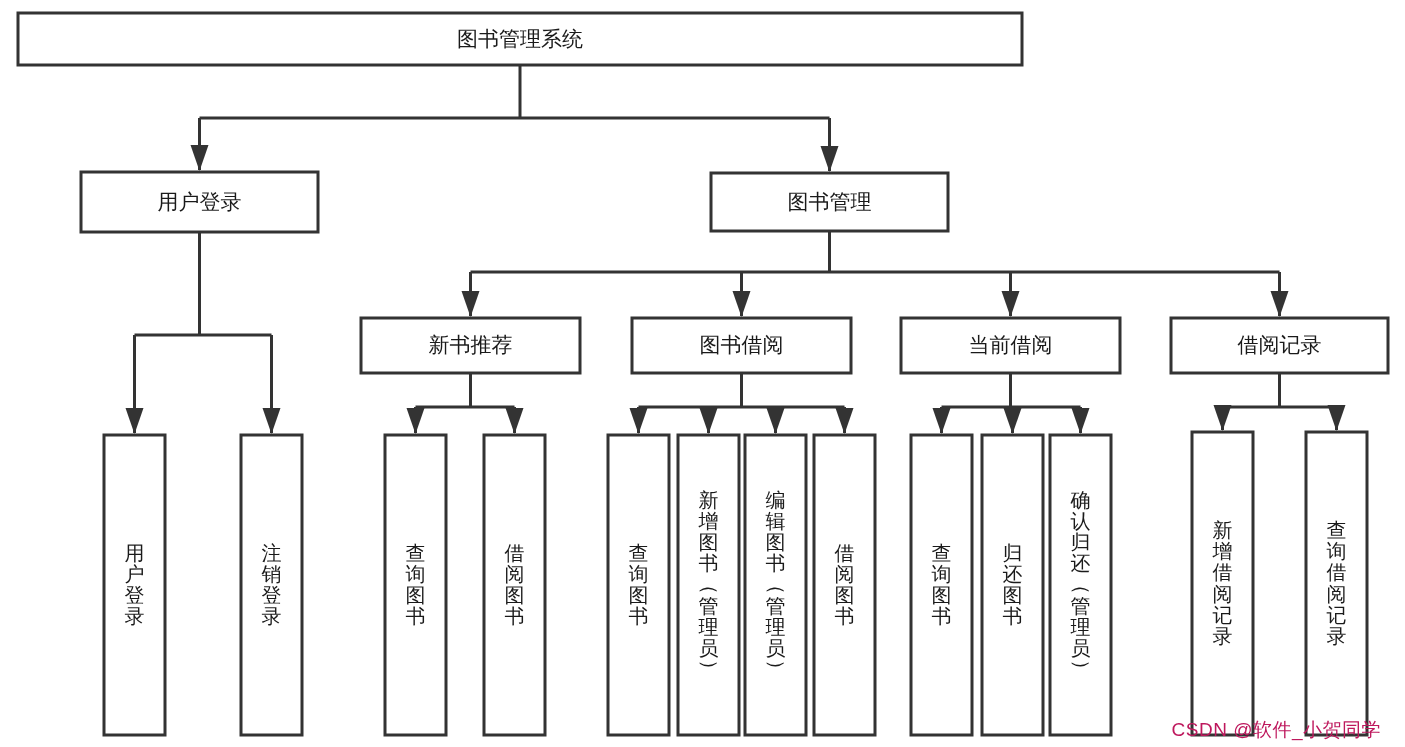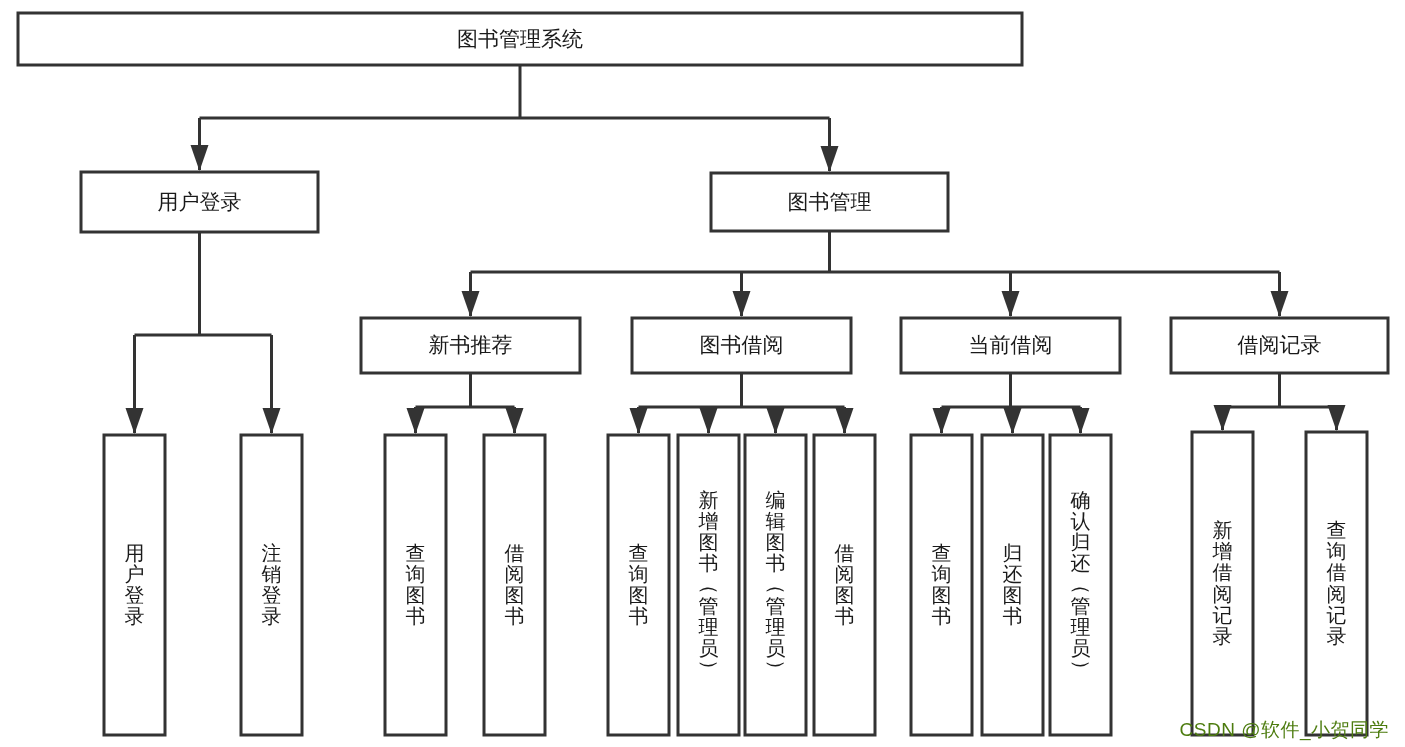--- a/index.html
+++ b/index.html
@@ -65,25 +65,25 @@
   }
   .vlabel span.vchar {
     display: block;
     text-align: center;
   }
   .vlabel span.vchar.rot {
     transform: rotate(90deg);
   }
   .watermark {
     position: absolute;
-    right: 16px;
+    right: 24px;
     bottom: 4px;
     font-family: "Liberation Sans", "DejaVu Sans", sans-serif;
     font-size: 19px;
-    color: #4d7c0f;
+    color: #be185d;
     letter-spacing: 0.5px;
     white-space: nowrap;
     user-select: none;
   }
 </style>
 </head>
 <body>
 
 <div id="diagram-root">
 

